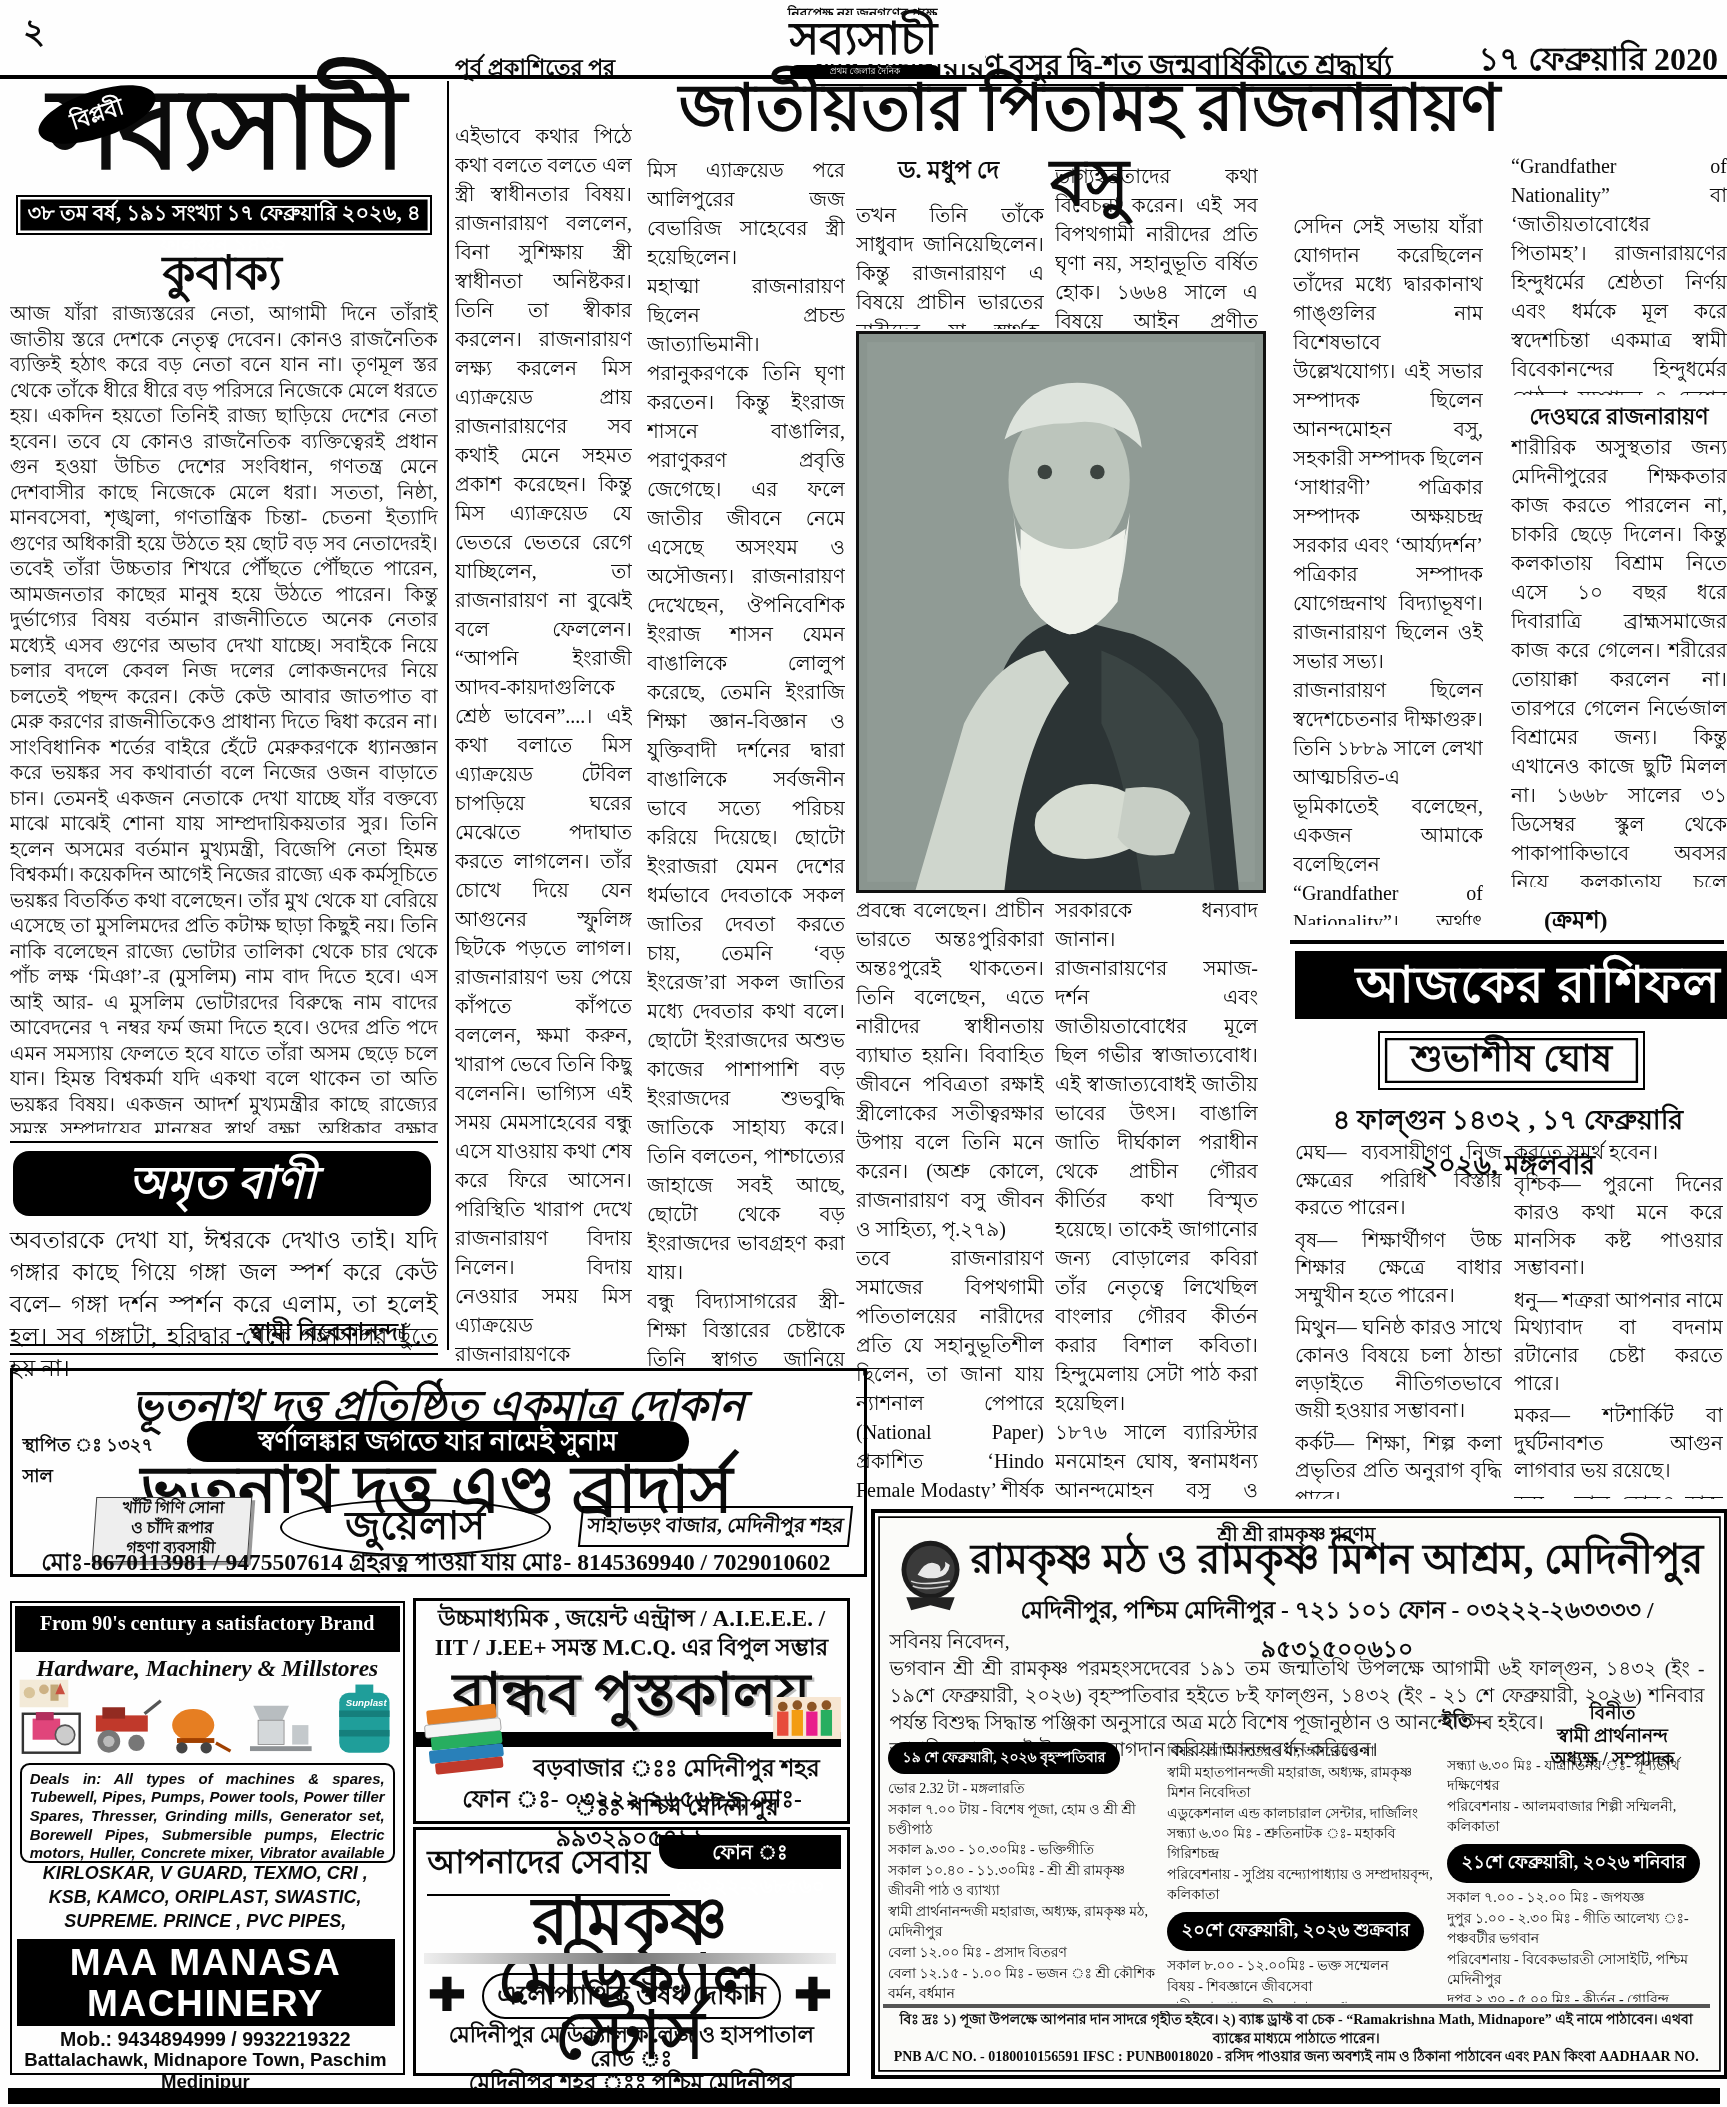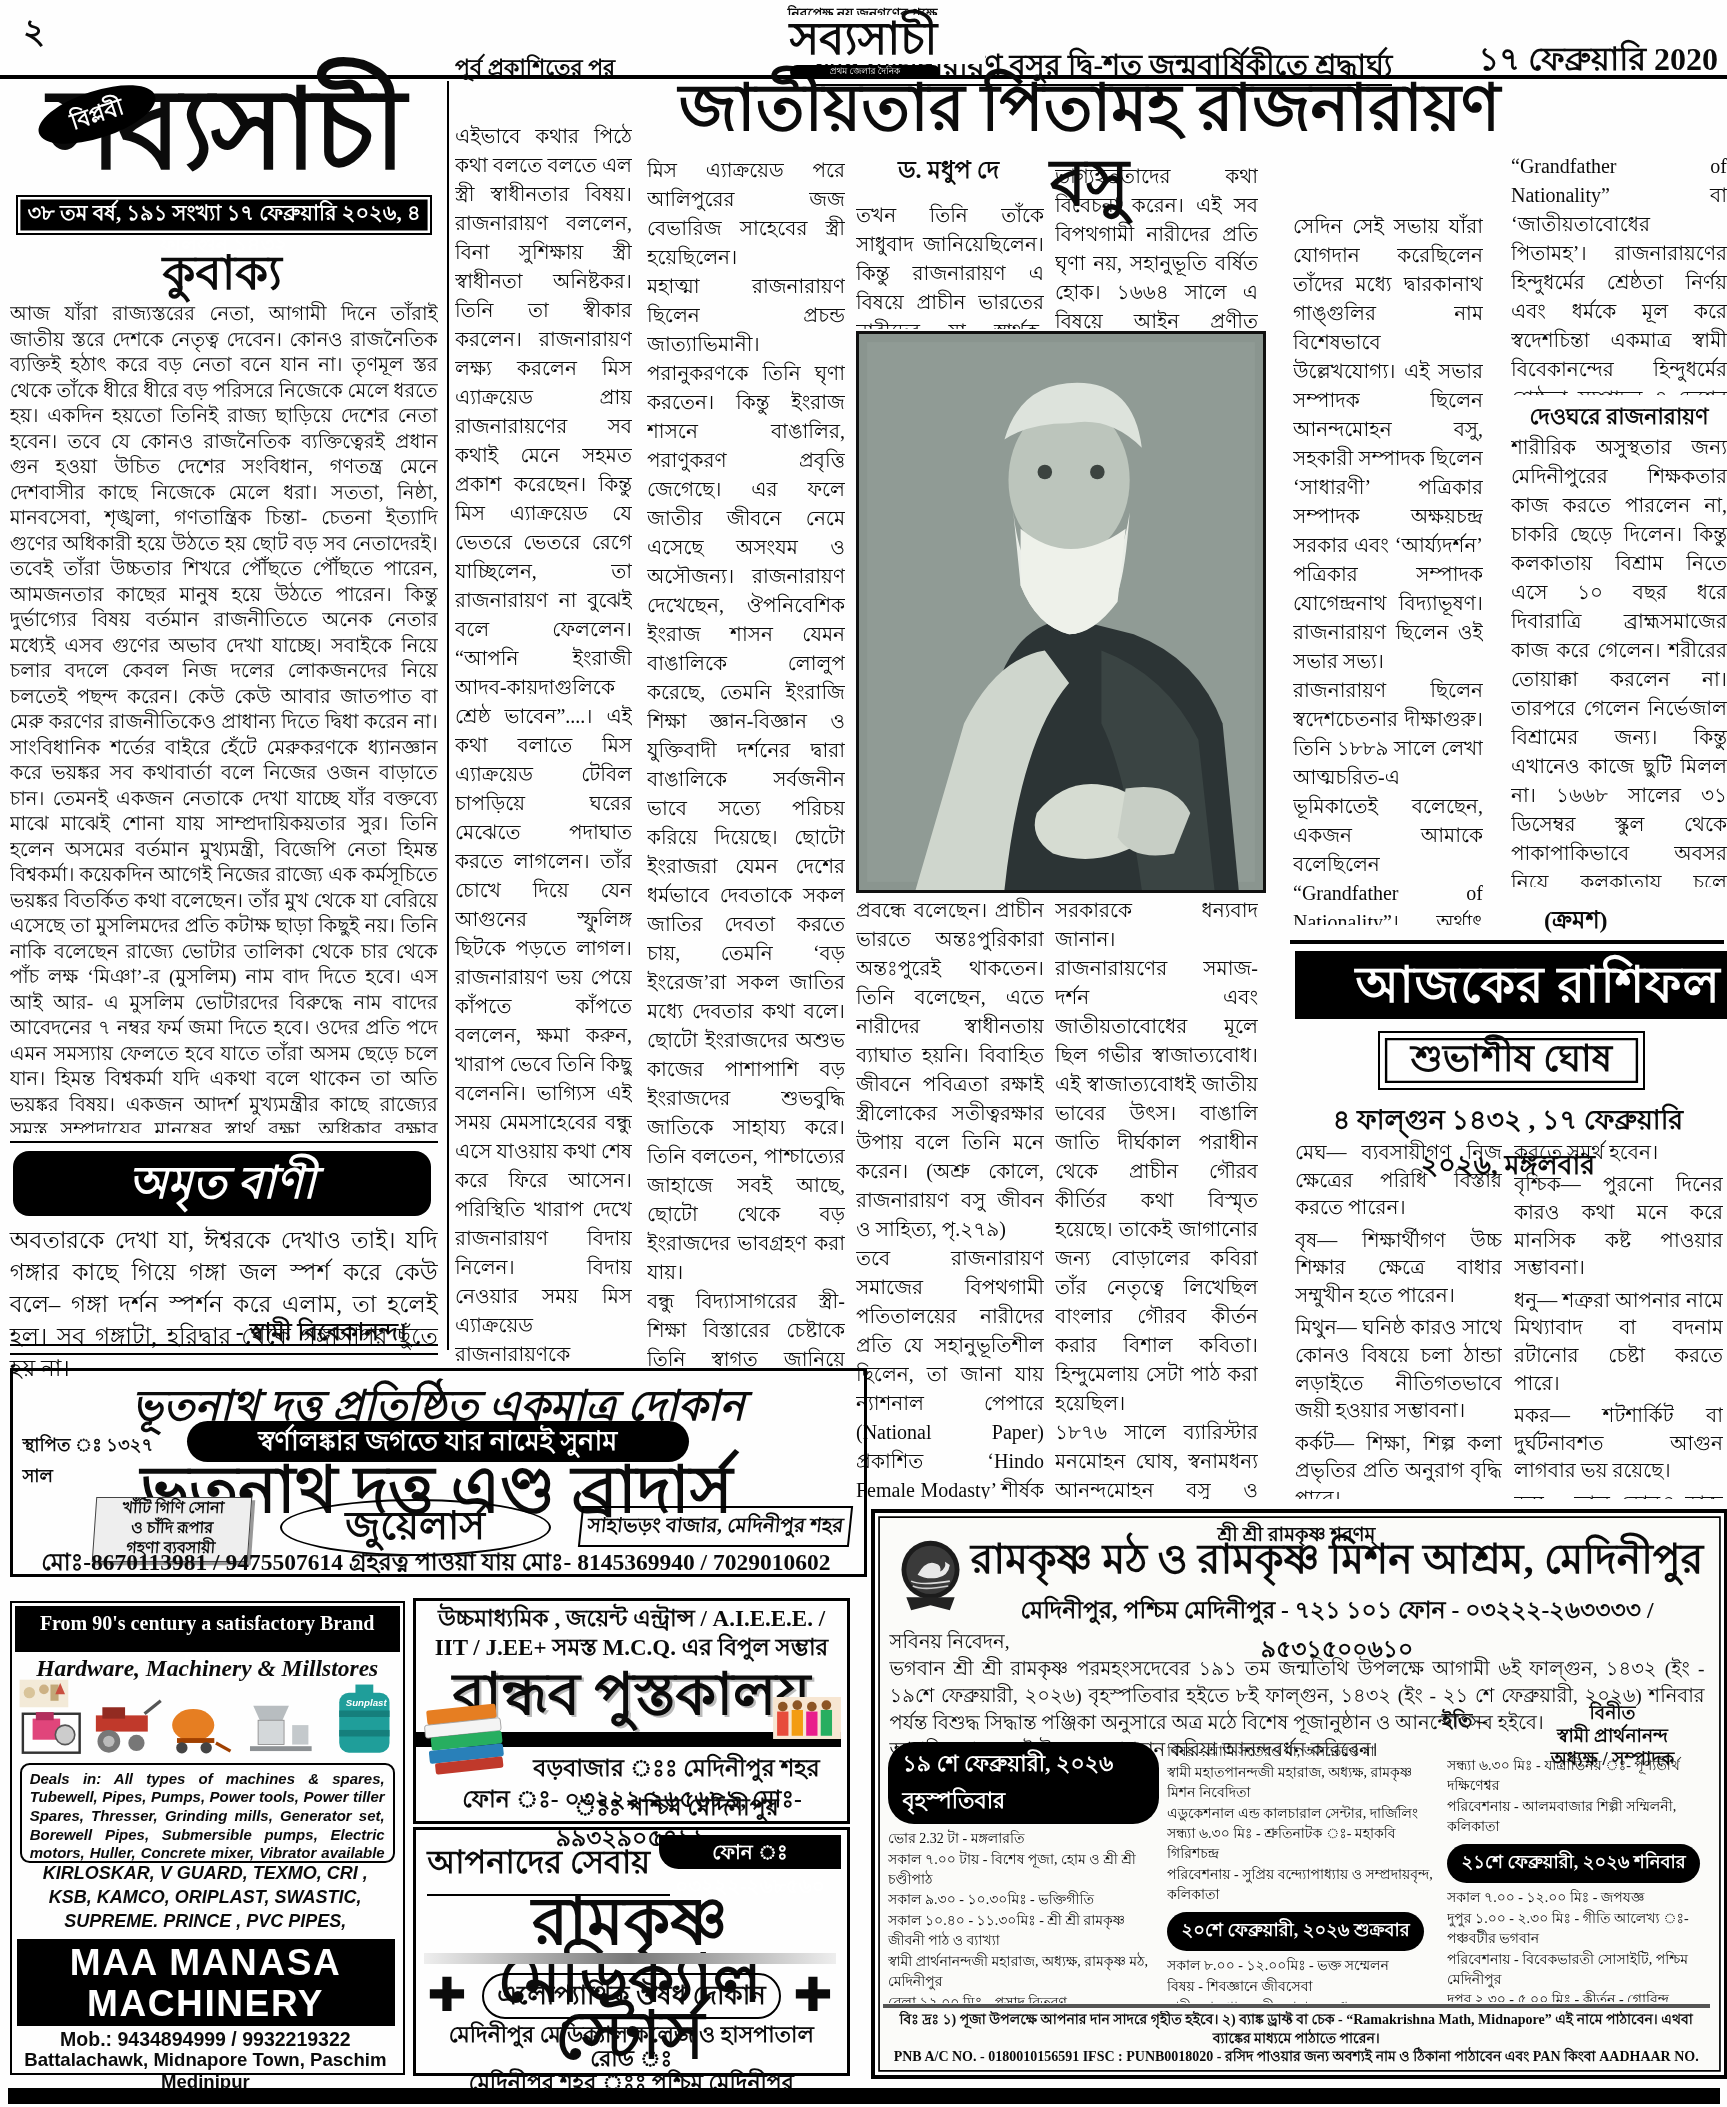--- a/index.html
+++ b/index.html
@@ -241,21 +241,21 @@
     <div class="abs c b" style="left:89px;top:79px;width:746px;font-size:23.5px;">মেদিনীপুর, পশ্চিম মেদিনীপুর - ৭২১ ১০১    ফোন - ০৩২২২-২৬৩৩৩৩ / ৯৫৩১৫০০৬১০</div>
     <div class="abs pre j" style="left:14.6px;top:115px;width:815px;font-size:19.5px;line-height:27px;">সবিনয় নিবেদন,
 ভগবান শ্রী শ্রী রামকৃষ্ণ পরমহংসদেবের ১৯১ তম জন্মতিথি উপলক্ষে আগামী ৬ই ফাল্গুন, ১৪৩২ (ইং - ১৯শে ফেব্রুয়ারী, ২০২৬) বৃহস্পতিবার হইতে ৮ই ফাল্গুন, ১৪৩২ (ইং - ২১ শে ফেব্রুয়ারী, ২০২৬) শনিবার পর্যন্ত বিশুদ্ধ সিদ্ধান্ত পঞ্জিকা অনুসারে অত্র মঠে বিশেষ পূজানুষ্ঠান ও আনন্দোৎসব হইবে।
 আপনি সবান্ধব এই উৎসবে যোগদান করিয়া আনন্দবর্ধন করিবেন।</div>
     <div class="abs b" style="left:567px;top:193px;width:73px;font-size:19.5px;">ইতি –</div>
     <div class="abs c b pre" style="left:640px;top:188px;width:195px;font-size:18.6px;line-height:23px;">বিনীত
 স্বামী প্রার্থনানন্দ
 অধ্যক্ষ / সম্পাদক</div>
 
     <div class="abs clip" style="left:13px;top:229px;width:271px;height:261px;">
-      <div class="pill b" style="font-size:22px;">১৯ শে ফেব্রুয়ারী, ২০২৬ বৃহস্পতিবার</div>
+      <div class="pill b" style="font-size:14px;">১৯ শে ফেব্রুয়ারী, ২০২৬ বৃহস্পতিবার</div>
       <div class="sched" style="margin-top:4.9px;">
           <div>ভোর 2.32 টা - মঙ্গলারতি</div>
           <div>সকাল ৭.০০ টায় - বিশেষ পূজা, হোম ও শ্রী শ্রী চণ্ডীপাঠ</div>
           <div>সকাল ৯.৩০ - ১০.৩০মিঃ - ভক্তিগীতি</div>
           <div>সকাল ১০.৪০ - ১১.৩০মিঃ - শ্রী শ্রী রামকৃষ্ণ জীবনী পাঠ ও ব্যাখ্যা</div>
           <div>স্বামী প্রার্থনানন্দজী মহারাজ, অধ্যক্ষ, রামকৃষ্ণ মঠ, মেদিনীপুর</div>
           <div>বেলা ১২.০০ মিঃ - প্রসাদ বিতরণ</div>
           <div>বেলা ১২.১৫ - ১.০০ মিঃ - ভজন ঃ শ্রী কৌশিক বর্মন, বর্ধমান</div>
         </div>
     </div>

